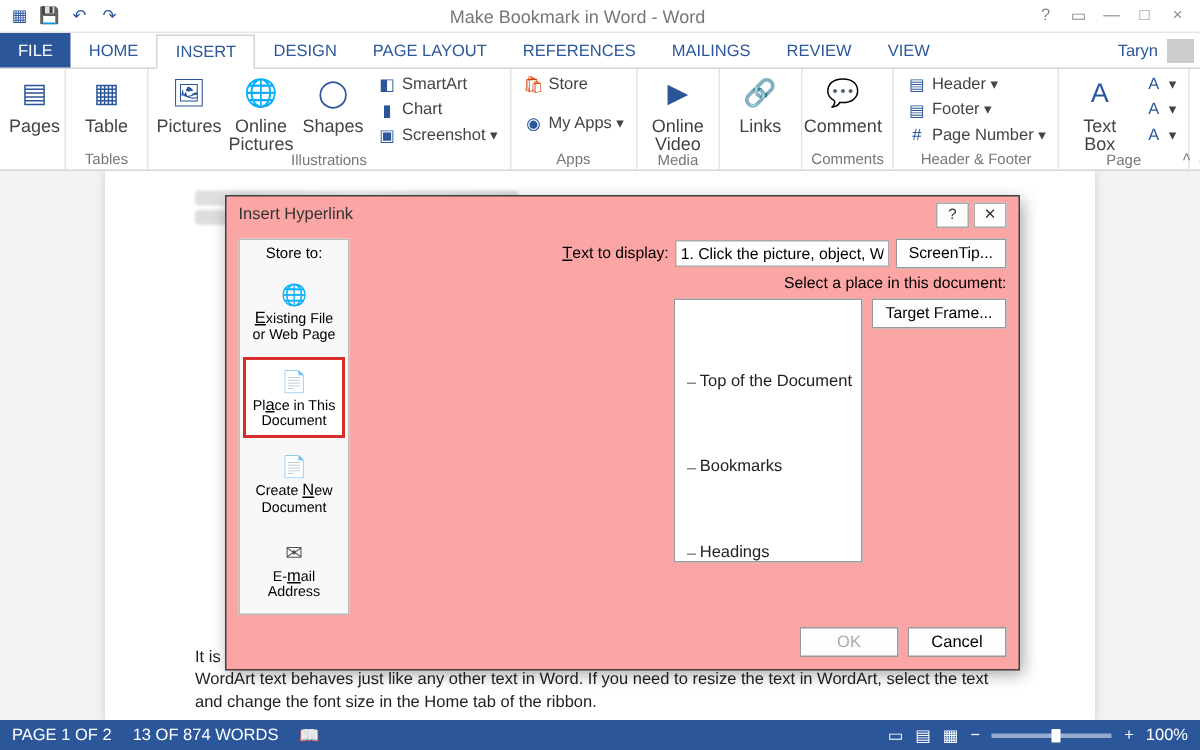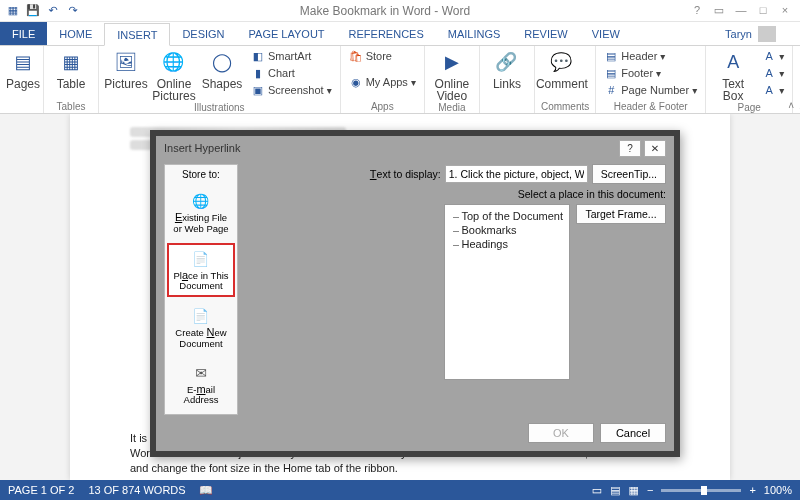--- a/index.html
+++ b/index.html
@@ -7,58 +7,58 @@
   .titlebar{height:22px;background:#fff;display:flex;align-items:center;color:#666;border-bottom:1px solid #e5e5e5;}
   .qat{display:flex;gap:2px;margin-left:4px;}
   .qat span{width:18px;height:18px;display:flex;align-items:center;justify-content:center;color:#2b579a;font-size:11px;}
   .title-center{flex:1;text-align:center;color:#777;font-size:12px;}
   .winctrls{display:flex;gap:4px;margin-right:6px;color:#888;}
   .winctrls span{width:18px;text-align:center;font-size:11px;}
   .tabs{height:24px;background:#fff;display:flex;align-items:stretch;border-bottom:1px solid #d4d4d4;}
   .tab{padding:0 12px;display:flex;align-items:center;color:#2b579a;font-size:11px;text-transform:uppercase;cursor:pointer;}
   .tab.file{background:#2b579a;color:#fff;}
   .tab.active{border:1px solid #d4d4d4;border-bottom:1px solid #fff;background:#fff;color:#2b579a;position:relative;top:1px;}
-  .tab-right{margin-left:auto;display:flex;align-items:center;gap:6px;padding-right:24px;color:#2b579a;}
+  .tab-right{margin-left:auto;display:flex;align-items:center;gap:6px;padding-right:4px;color:#2b579a;}
   .avatar{width:18px;height:16px;background:#ccc;}
   .ribbon{height:68px;background:#fff;display:flex;border-bottom:1px solid #d4d4d4;position:relative;}
   .group{border-right:1px solid #e5e5e5;padding:2px 6px 0 6px;display:flex;flex-direction:column;}
   .group-body{flex:1;display:flex;align-items:flex-start;gap:6px;}
   .group-label{font-size:10px;color:#777;text-align:center;padding-bottom:1px;}
   .big-btn{display:flex;flex-direction:column;align-items:center;width:42px;gap:2px;cursor:pointer;color:#444;}
   .big-btn .ic{width:28px;height:28px;display:flex;align-items:center;justify-content:center;font-size:18px;color:#2b579a;}
   .big-btn .lbl{font-size:12px;text-align:center;line-height:1;}
   .small-stack{display:flex;flex-direction:column;gap:1px;}
   .small-btn{display:flex;align-items:center;gap:3px;font-size:10px;color:#444;cursor:pointer;padding:1px 2px;white-space:nowrap;}
   .small-btn .ic{width:14px;height:14px;display:inline-flex;align-items:center;justify-content:center;color:#2b579a;font-size:11px;}
   .collapse{position:absolute;right:6px;bottom:2px;color:#777;font-size:10px;cursor:pointer;}
   .doc-area{position:absolute;top:114px;left:0;right:0;bottom:20px;background:#f3f3f3;display:flex;justify-content:center;overflow:hidden;}
   .page{width:660px;background:#fff;margin-top:0;box-shadow:0 0 6px rgba(0,0,0,0.15);padding:10px 60px;position:relative;}
   .blur-line{height:10px;background:linear-gradient(90deg,#ddd,#eee,#ddd);border-radius:3px;filter:blur(1px);margin:3px 0;}
   .para{font-size:11px;color:#222;line-height:1.35;margin-top:8px;}
-  .dialog{position:absolute;top:130px;left:150px;width:530px;background:#a3a3a3;border:6px solid #404040;box-shadow:2px 3px 10px rgba(0,0,0,0.35);}
+  .dialog{position:absolute;top:130px;left:150px;width:530px;background:#fca5a5;border:1px solid #404040;box-shadow:2px 3px 10px rgba(0,0,0,0.35);}
   .dlg-title{height:24px;display:flex;align-items:center;padding:0 8px;font-size:11px;color:#333;}
   .dlg-title .spacer{flex:1;}
   .dlg-title .btn{border:1px solid #aaa;background:#fdfdfd;width:22px;height:17px;margin-left:3px;display:flex;align-items:center;justify-content:center;font-size:10px;cursor:pointer;}
   .dlg-body{display:flex;padding:4px 8px 8px 8px;gap:6px;}
   .linkto{width:74px;border:1px solid #bbb;background:#f8f8f8;padding:4px 2px;display:flex;flex-direction:column;gap:4px;}
   .linkto-label{font-size:10px;text-align:center;margin-bottom:2px;}
   .lk{display:flex;flex-direction:column;align-items:center;gap:1px;padding:4px 1px;cursor:pointer;border:1px solid transparent}
   .lk.sel{border:2px solid #d92d2d;background:#fff;}
   .lk .ic{width:22px;height:20px;display:flex;align-items:center;justify-content:center;font-size:14px;color:#555;}
   .lk .t{font-size:9.5px;text-align:center;line-height:1.05;}
   .lk .t u{text-decoration:underline;}
   .dlg-main{flex:1;display:flex;flex-direction:column;gap:4px;align-items:flex-end;}
   .row{display:flex;align-items:center;gap:4px;}
   .row label{font-size:10.5px;white-space:nowrap;}
   .row input{flex:1;border:1px solid #aaa;height:18px;padding:0 3px;font-size:10.5px;background:#fff;}
   .side-btn{border:1px solid #999;background:#fdfdfd;height:20px;padding:0 8px;font-size:10.5px;cursor:pointer;}
   .tree-label{font-size:10.5px;}
   .tree-wrap{display:flex;gap:6px;flex:1;}
   .tree{flex:1;border:1px solid #999;background:#fff;height:176px;padding:4px 6px;font-size:11px;color:#222;}
-  .tree .node{padding:1px 0 1px 10px;position:relative;}
+  .tree .node{padding:1px 0 1px 10px;position:relative;margin-top:43px;}
   .tree .node:before{content:"";position:absolute;left:2px;top:8px;width:6px;height:1px;background:#888;}
   .side-col{display:flex;flex-direction:column;gap:6px;width:90px;}
   .dlg-foot{display:flex;justify-content:flex-end;gap:6px;padding:0 8px 8px 0;}
   .dlg-foot button{border:1px solid #999;background:#fdfdfd;height:20px;width:66px;font-size:11px;cursor:pointer;}
   .dlg-foot button:disabled{color:#aaa;}
   .statusbar{position:absolute;bottom:0;left:0;right:0;height:20px;background:#2b579a;color:#fff;display:flex;align-items:center;font-size:10.5px;padding:0 8px;gap:14px;}
   .statusbar .spacer{flex:1;}
   .statusbar .vc{display:flex;align-items:center;gap:8px;}
   .zoom-track{width:80px;height:3px;background:rgba(255,255,255,0.5);position:relative;}
   .zoom-thumb{position:absolute;left:50%;top:-3px;width:6px;height:9px;background:#fff;}

